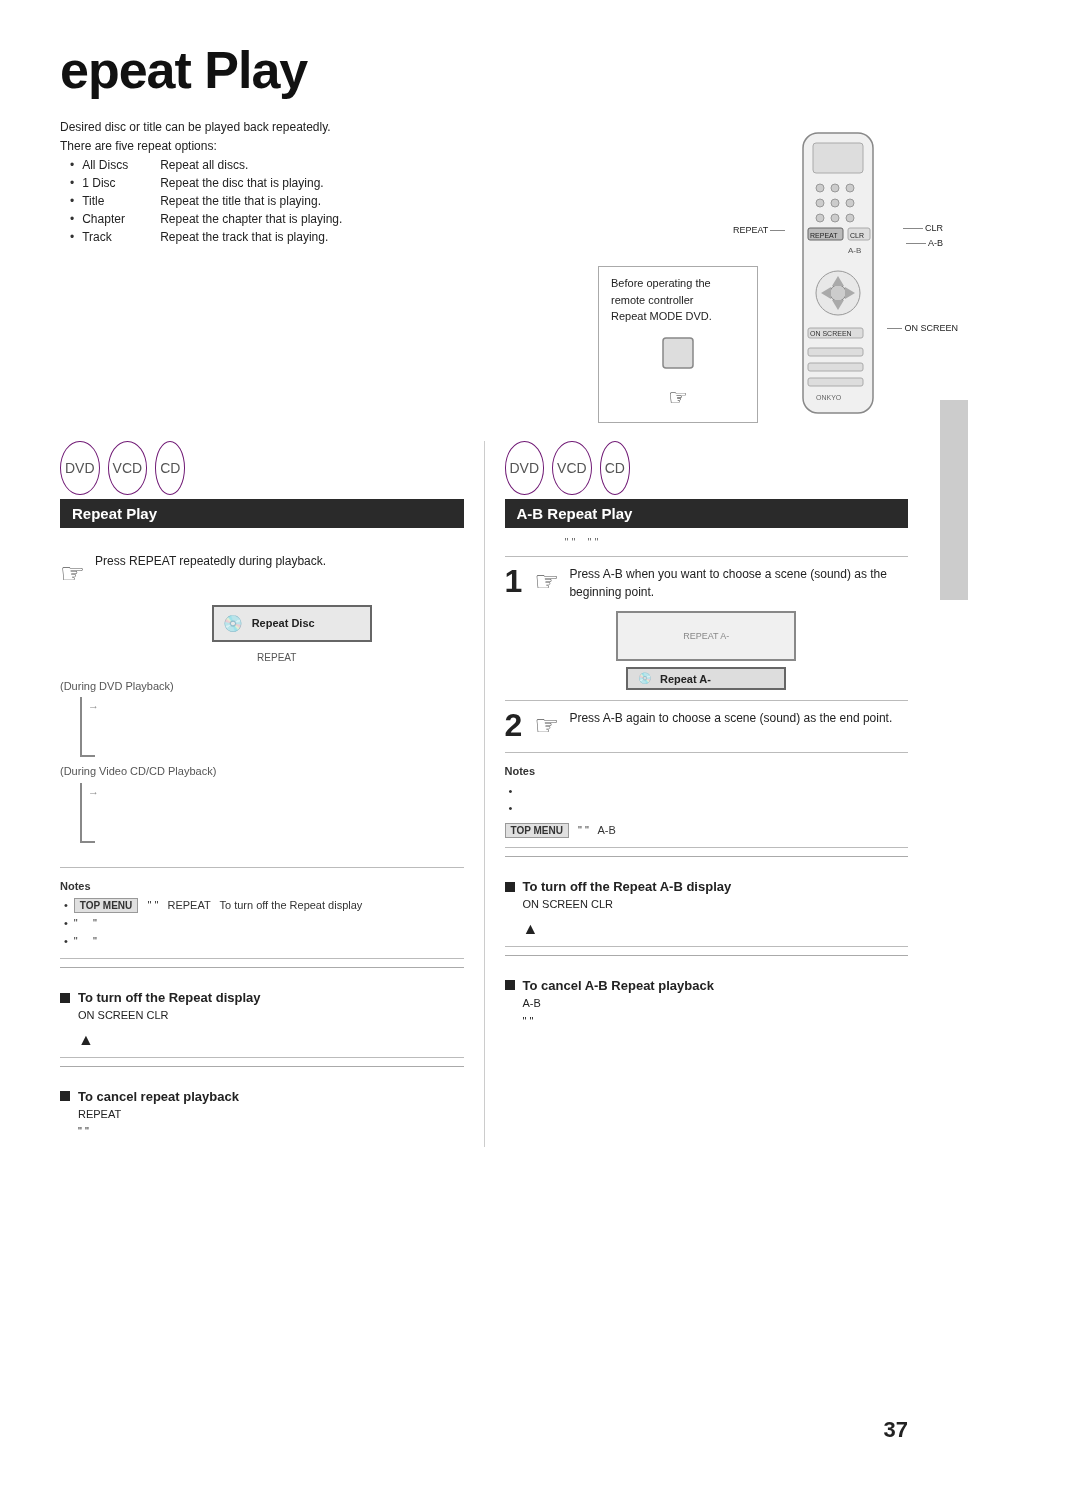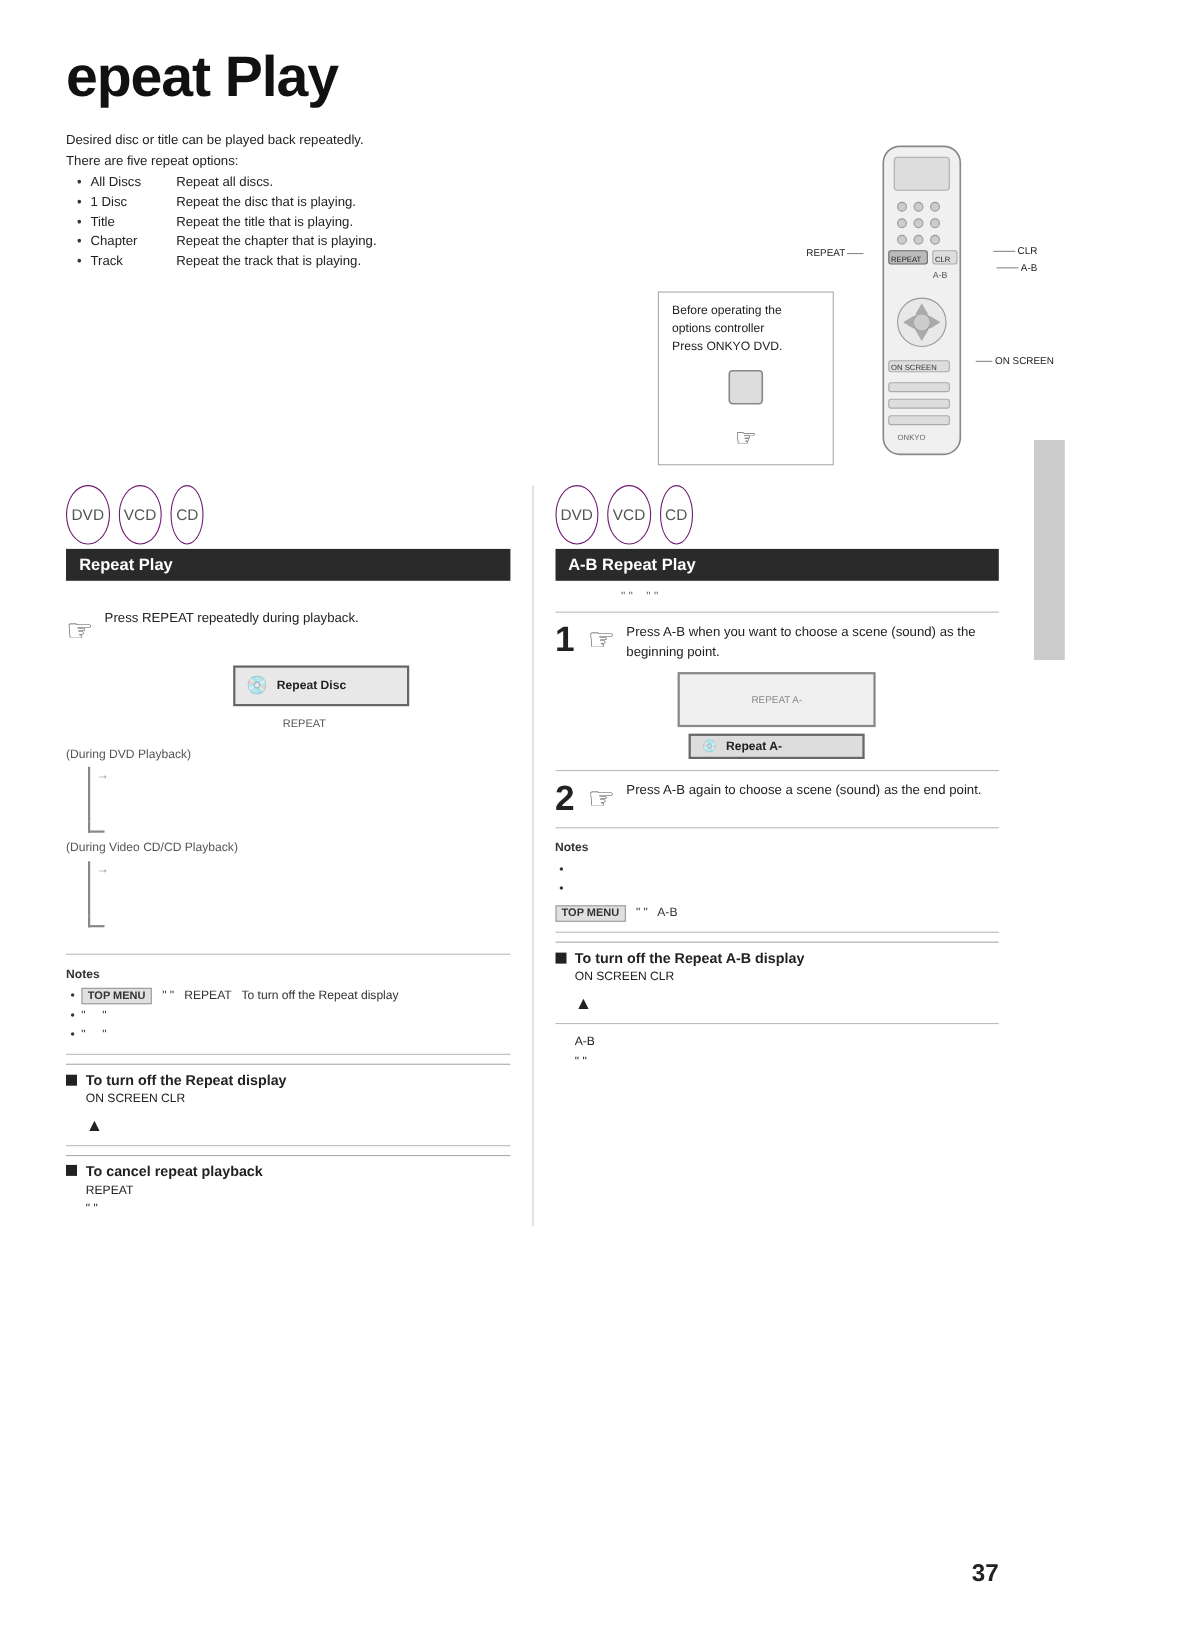--- a/index.html
+++ b/index.html
@@ -176,21 +176,21 @@
 
     
     .sub-section-header {
       font-size: 13px;
       font-weight: bold;
       display: flex;
       align-items: center;
       gap: 8px;
       margin: 8px 0 2px 0;
       border-top: 1px solid #aaa;
-      padding-top: 6px;
+      padding-top: 22px;
     }
     .square-bullet {
       width: 10px;
       height: 10px;
       background: #222;
       display: inline-block;
       flex-shrink: 0;
     }
 
     .sub-content {
@@ -300,22 +300,22 @@
           <span class="option-name">Track</span>
           <span class="option-desc">Repeat the track that is playing.</span>
         </li>
       </ul>
     </div>
 
     <div style="display:flex; gap:20px; align-items:flex-end; margin-top:10px;">
 
       <div class="remote-instruction-box">
         <div>Before operating the</div>
-        <div>options controller</div>
-        <div>Press ONKYO DVD.</div>
+        <div>remote controller</div>
+        <div>Repeat MODE DVD.</div>
 
         <div style="text-align:center; margin-top:8px;">
           <svg width="40" height="40">
             <rect x="5" y="5" width="30" height="30" rx="3" fill="#ddd" stroke="#888" stroke-width="1.5"></rect>
           </svg>
         </div>
 
         <div style="text-align:center; margin-top:4px;">
           <span style="font-size:22px;">☞</span>
         </div>
@@ -553,20 +553,24 @@
       </div>
       <div class="sub-content">
         <div>ON SCREEN    CLR</div>
       </div>
       <div style="font-size:16px; margin-left:18px;">
         <span>▲</span>
       </div>
 
       <hr class="section-hr">
 
+      <div class="sub-section-header">
+        <span class="square-bullet"></span>
+        <span>To cancel A-B Repeat playback</span>
+      </div>
       <div class="sub-content">
         <div>A-B</div>
         <div>"    "</div>
       </div>
     </div>
 
   </div>
 
   <div class="side-tab"></div>
 

